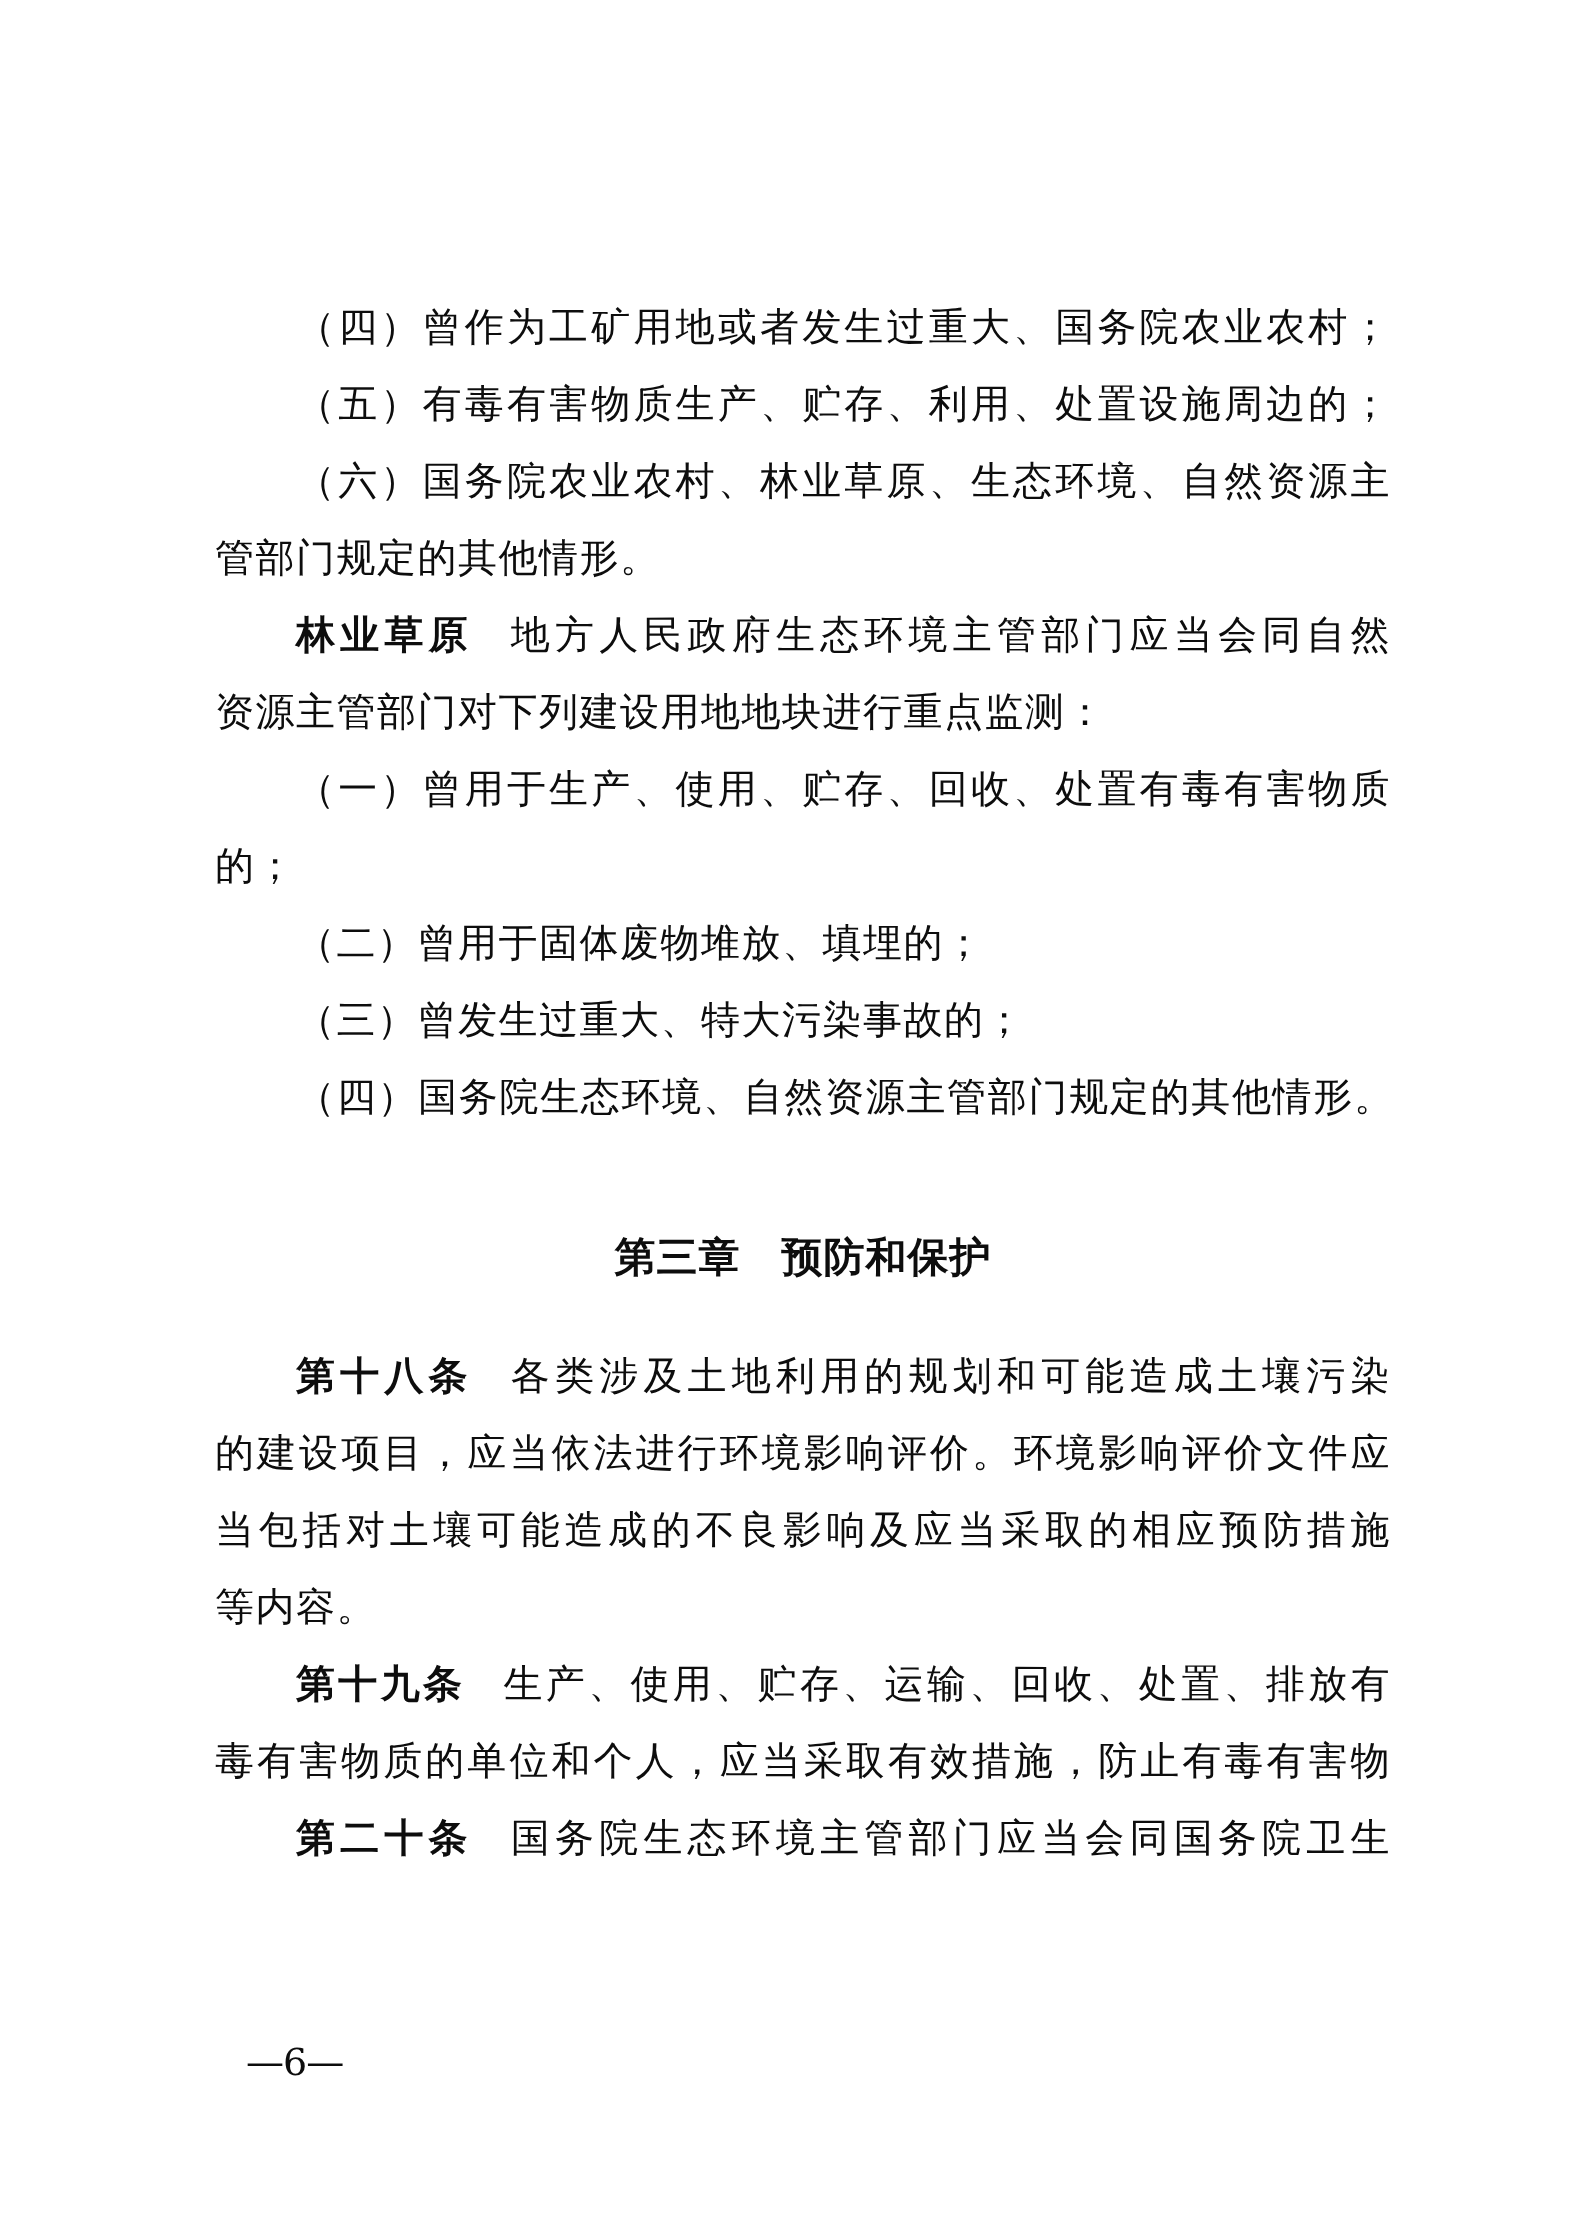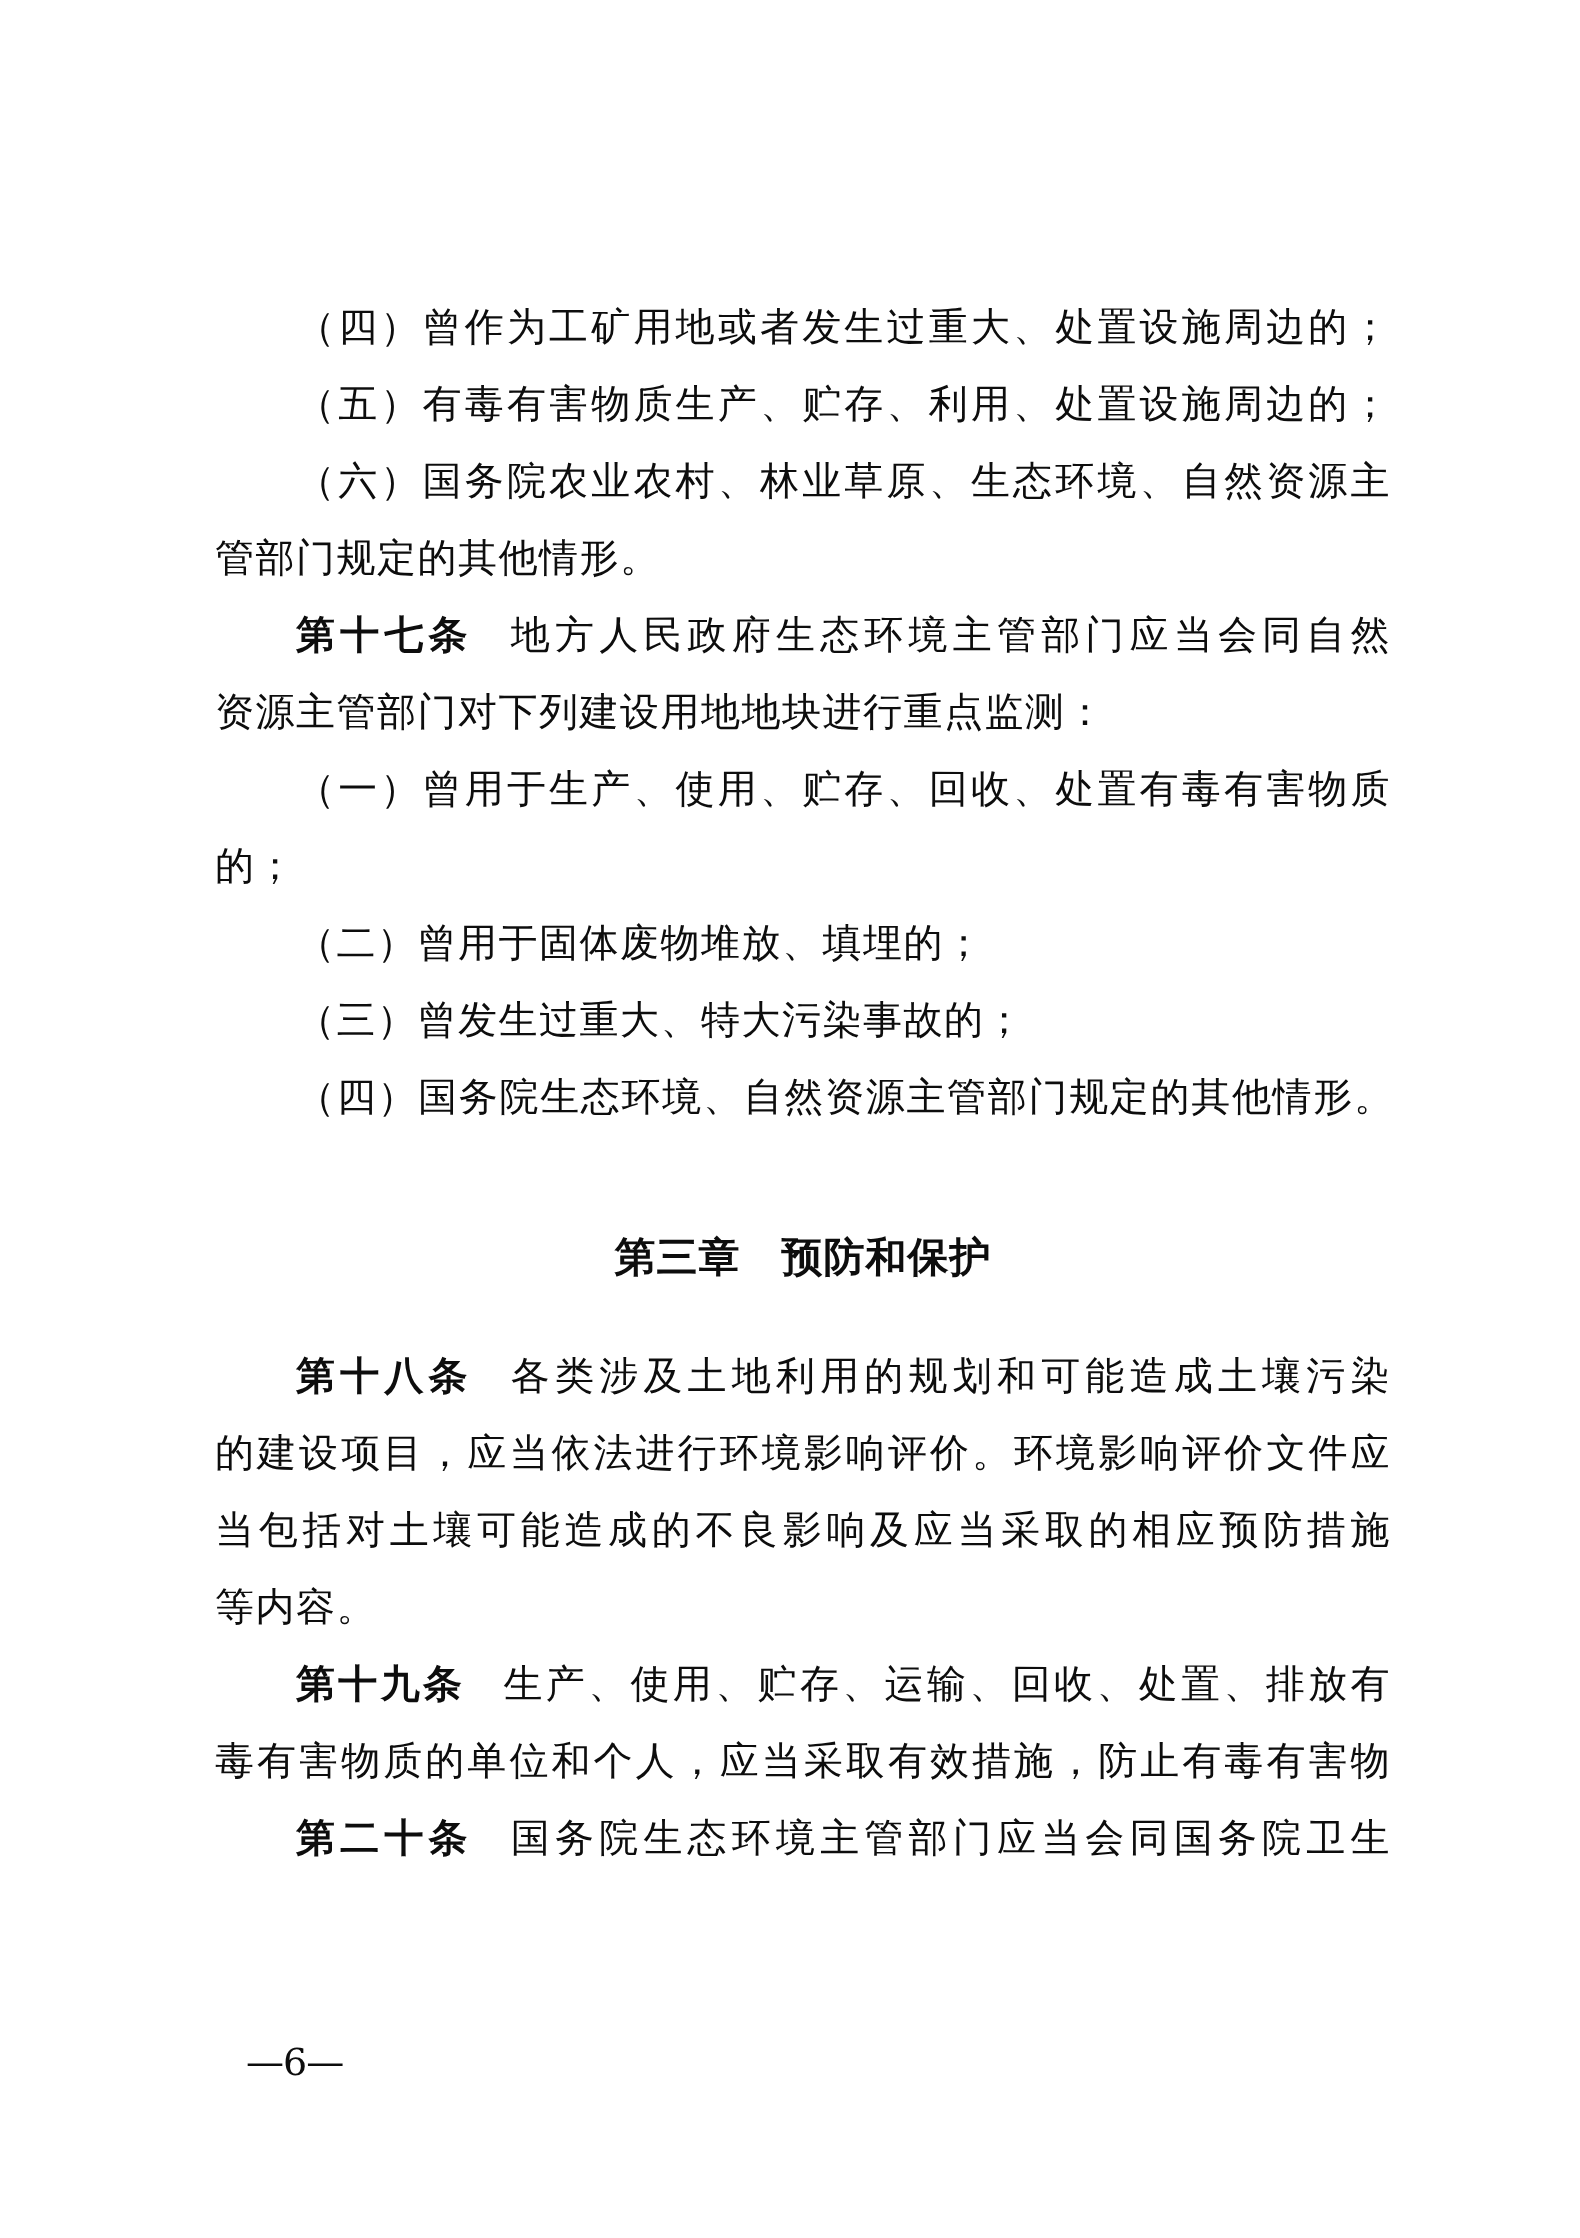--- a/index.html
+++ b/index.html
@@ -64,25 +64,25 @@
     letter-spacing: -1px;
     line-height: 48px;
   }
 </style>
 </head>
 <body>
 
 <div class="page">
 
   <div class="block b1">
-    <div class="ln ind just">（四）曾作为工矿用地或者发生过重大、处置设施周边的；</div>
+    <div class="ln ind just">（四）曾作为工矿用地或者发生过重大、国务院农业农村；</div>
     <div class="ln ind just">（五）有毒有害物质生产、贮存、利用、处置设施周边的；</div>
     <div class="ln ind just">（六）国务院农业农村、林业草原、生态环境、自然资源主</div>
     <div class="ln">管部门规定的其他情形。</div>
-    <div class="ln ind just"><span class="art">第十七条</span><span>地方人民政府生态环境主管部门应当会同自然</span></div>
+    <div class="ln ind just"><span class="art">林业草原</span><span>地方人民政府生态环境主管部门应当会同自然</span></div>
     <div class="ln">资源主管部门对下列建设用地地块进行重点监测：</div>
     <div class="ln ind just">（一）曾用于生产、使用、贮存、回收、处置有毒有害物质</div>
     <div class="ln">的；</div>
     <div class="ln ind">（二）曾用于固体废物堆放、填埋的；</div>
     <div class="ln ind">（三）曾发生过重大、特大污染事故的；</div>
     <div class="ln ind just tight">（四）国务院生态环境、自然资源主管部门规定的其他情形。</div>
   </div>
 
   <div class="chapter">
     <span class="ch-num">第三章</span><span class="ch-title">预防和保护</span>

